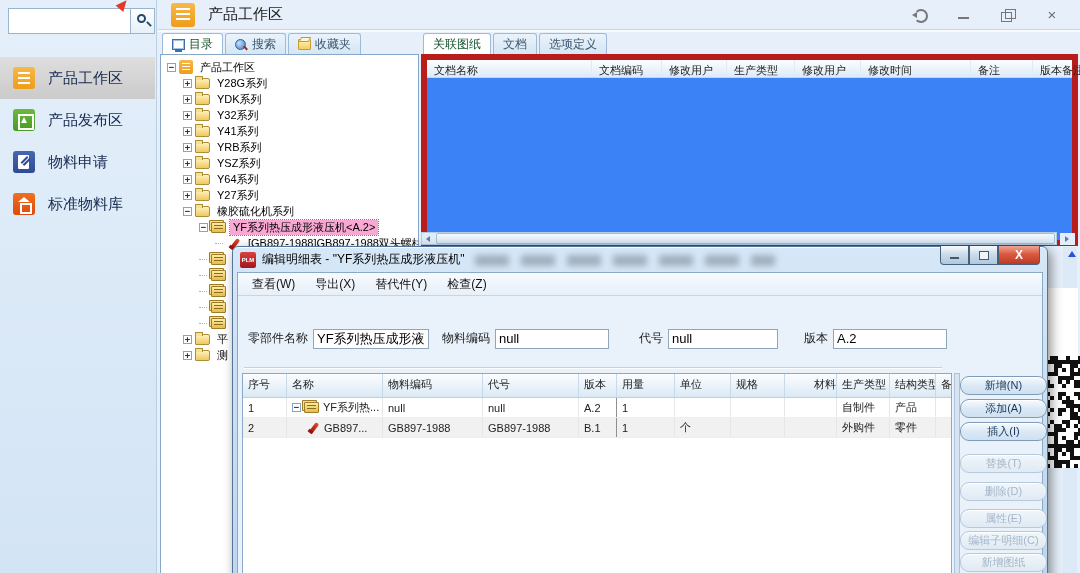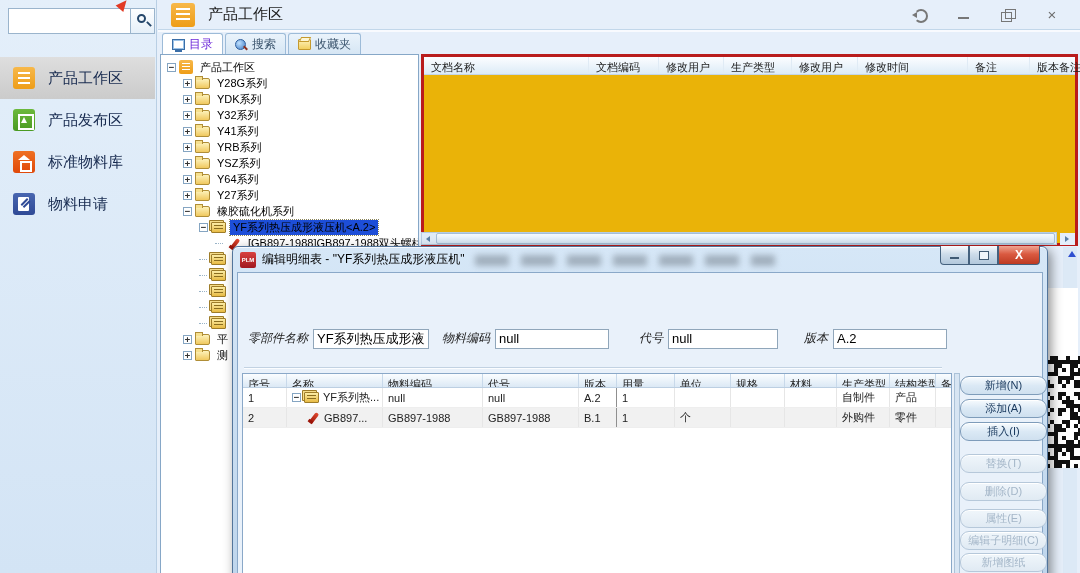--- a/index.html
+++ b/index.html
@@ -64,21 +64,21 @@
     border-top:3px solid transparent; border-bottom:3px solid transparent; border-right:5px solid #777; }
   .wc-min::after { content:""; position:absolute; left:2px; top:9px; width:11px; height:2px; background:#777; }
   .wc-restore::before { content:""; position:absolute; left:1px; top:4px; width:9px; height:8px; border:1px solid #777; background:#e6effa; }
   .wc-restore::after { content:""; position:absolute; left:5px; top:1px; width:9px; height:8px; border:1px solid #777; }
   .wc-close { font-size:15px; line-height:13px; text-align:center; }
   
   .tabs { display:flex; gap:2px; height:21px; padding-left:2px; position:relative; z-index:2; }
   .tab { display:flex; align-items:center; gap:4px; padding:0 9px; font-size:12px; color:#3c556e;
     background:linear-gradient(#eaf3fb,#d6e6f4); border:1px solid #9dbbd8; border-bottom:none;
     border-radius:3px 3px 0 0; cursor:pointer; white-space:nowrap; }
-  .tab.active { background:#fff; color:#6d28d9; }
+  .tab.active { background:#fff; color:#14532d; }
   .ic { width:13px; height:11px; position:relative; flex:none; }
   .ic-monitor { background:#fff; border:1px solid #3a6ea8; box-shadow:inset 0 0 0 1px #9cc3e8; }
   .ic-monitor::after { content:""; position:absolute; left:2px; bottom:-3px; width:7px; height:2px; background:#3a6ea8; }
   .ic-searchglobe { }
   .ic-searchglobe::before { content:""; position:absolute; left:0; top:0; width:9px; height:9px;
     border:1px solid #2d5d9e; border-radius:50%; background:radial-gradient(circle at 35% 35%,#bfe0ff,#3f7cc4); }
   .ic-searchglobe::after { content:""; position:absolute; left:8px; top:8px; width:5px; height:2px;
     background:#8c2f1e; transform:rotate(45deg); }
   .ic-favbox { background:linear-gradient(#fdf0b8,#f2d061); border:1px solid #c59a2e; border-radius:1px; }
   .ic-favbox::after { content:""; position:absolute; left:1px; top:-3px; width:8px; height:3px;
@@ -102,24 +102,24 @@
   .ti-bom { width:15px; height:11px; background:linear-gradient(#fceda6,#e8bb45);
     border:1px solid #9e7c28; border-radius:1px; box-shadow:-2px -2px 0 -1px #f6dd8a,-2px -2px 0 0 #9e7c28; }
   .ti-bom::after { content:""; position:absolute; left:2px; top:2px; width:9px; height:6px;
     background:repeating-linear-gradient(180deg,#8a6d1f 0 1px,rgba(0,0,0,0) 1px 3px); }
   .ti-pin { width:14px; height:13px; }
   .ti-pin::before { content:""; position:absolute; left:6px; top:1px; width:4px; height:12px;
     background:linear-gradient(#e04a30,#9c1408); border-radius:2px 2px 0 0; transform:rotate(38deg); }
   .ti-pin::after { content:""; position:absolute; left:2px; top:9px; width:5px; height:3px;
     background:#9c1408; transform:rotate(38deg); }
   .tlabel { padding:0 3px; }
-  .tlabel.sel { background:#1d4ed8; outline:1px dotted #8a845a; }
+  .tlabel.sel { background:#f9a8d4; outline:1px dotted #8a845a; }
   
   .detail-panel { position:absolute; left:421px; top:33px; right:2px; height:200px; }
-  .detail-box { position:absolute; top:21px; left:0; right:0; bottom:-13px; background:#eab308; border:3px solid #b91c1c; }
+  .detail-box { position:absolute; top:21px; left:0; right:0; bottom:-13px; background:#3b82f6; border:6px solid #b91c1c; }
   .dcols { display:flex; height:18px; background:linear-gradient(#fcfdff,#dcebf7); border-bottom:1px solid #c4d6e8; }
   .dcol { font-size:11px; color:#222; padding:3px 0 0 7px; border-right:1px solid #e0ebf5;
     flex:none; overflow:hidden; white-space:nowrap; }
   
   .hscroll { position:absolute; left:421px; top:232px; width:636px; height:13px;
     background:#dfebf7; border:1px solid #b6cce2; display:flex; align-items:center; }
   .hs-arrow { width:13px; height:11px; position:relative; flex:none; cursor:pointer; }
   .hs-arrow::after { content:""; position:absolute; top:3px; width:0; height:0;
     border-top:3px solid transparent; border-bottom:3px solid transparent; }
   .hs-left::after { left:4px; border-right:4px solid #5b7fa6; }
@@ -154,26 +154,26 @@
   .dwb-max::after { content:""; width:8px; height:7px; border:1px solid #3f5a74; background:#eef4fa; }
   .dwb-close { width:42px; border-radius:0 0 4px 0;
     background:linear-gradient(#f0a593,#da5a41 45%,#bd3a22); color:#fff; font-weight:bold; font-size:12px; }
   .dclient { position:absolute; left:4px; right:4px; top:25px; bottom:0;
     background:#e9f1fa; border:1px solid #8aa8c8; border-bottom:none; }
   .dmenu { height:23px; background:linear-gradient(#f8fbfe,#e7eff8); border-bottom:1px solid #c6d6e6;
     display:flex; align-items:center; padding-left:4px; }
   .dmenu-item { padding:3px 10px; font-size:12px; color:#111; cursor:pointer; }
   .dfields { position:absolute; left:10px; top:55px; height:21px; display:flex; align-items:center;
     font-size:12px; color:#222; white-space:nowrap; }
-  .dfields label { margin-right:5px;font-style:italic; }
+  .dfields label { margin-right:5px; }
   .fld { height:20px; border:1px solid #90a6ba; background:#fff; font-size:13px; padding:0 3px;
     font-family:"Liberation Sans","DejaVu Sans",sans-serif; outline:none; }
   .dsep { position:absolute; left:6px; right:100px; top:94px; border-top:1px solid #c2d2e2; box-shadow:0 1px 0 #fbfdff; }
   .dtable { position:absolute; left:4px; top:100px; width:710px; bottom:0; background:#fff; border:1px solid #8aa8c8; overflow:hidden; }
-  .thead { display:flex; height:14px; background:linear-gradient(#fbfdff,#dbe9f5); border-bottom:1px solid #bccfe2; }
+  .thead { display:flex; height:24px; background:linear-gradient(#fbfdff,#dbe9f5); border-bottom:1px solid #bccfe2; }
   .th { font-size:11px; color:#222; padding:3px 0 0 5px; border-right:1px solid #c8d9ea;
     flex:none; overflow:hidden; white-space:nowrap; }
   .dtr { display:flex; height:20px; font-size:11px; border-bottom:1px solid #eeeeee; cursor:default; }
   .dtr.alt { background:#f1f1f1; }
   .td { flex:none; padding-left:5px; overflow:hidden; white-space:nowrap; border-right:1px solid #e6e6e6;
     display:flex; align-items:center; }
   .td.vline { border-right:1px solid #8f8f8f; }
   .vstrip { position:absolute; left:716px; top:100px; bottom:0; width:6px; background:#d7e5f3; border:1px solid #abc2d8; }
   .dbtn { position:absolute; left:722px; width:87px; height:19px; border:1px solid #7e9cba; border-radius:9px;
     background:linear-gradient(#f7fbfe,#dbe9f5 50%,#cfe0ef); font-size:11px; color:#17375c; text-align:center;
@@ -194,26 +194,26 @@
   <div class="nav" id="nav">
       <div class="nav-item sel">
         <span class="si si-workspace"></span>
         <span>产品工作区</span>
       </div>
       <div class="nav-item">
         <span class="si si-publish"></span>
         <span>产品发布区</span>
       </div>
       <div class="nav-item">
+        <span class="si si-request"></span>
+        <span>物料申请</span>
+      </div>
+      <div class="nav-item">
         <span class="si si-library"></span>
         <span>标准物料库</span>
-      </div>
-      <div class="nav-item">
-        <span class="si si-request"></span>
-        <span>物料申请</span>
       </div>
     </div>
 </div>
 
 <div class="main-header">
   <div class="mh-icon"></div>
   <div class="mh-title">产品工作区</div>
   <div class="win-controls">
     <div class="wc wc-refresh"></div>
     <div class="wc wc-min"></div>
@@ -328,20 +328,31 @@
         <div class="trow" style="padding-left: 20px;">
           <span class="exp">+</span>
           <span class="ti ti-folder"></span>
           <span class="tlabel">测</span>
         </div>
       </div>
   </div>
 </div>
 
 <div class="detail-panel">
+  <div class="tabs" id="detail-tabs">
+      <div class="tab active">
+        <span>关联图纸</span>
+      </div>
+      <div class="tab">
+        <span>文档</span>
+      </div>
+      <div class="tab">
+        <span>选项定义</span>
+      </div>
+    </div>
   <div class="detail-box">
     <div class="dcols" id="detail-cols">
         <div class="dcol" style="width: 165px;">文档名称</div>
         <div class="dcol" style="width: 70px;">文档编码</div>
         <div class="dcol" style="width: 65px;">修改用户</div>
         <div class="dcol" style="width: 68px;">生产类型</div>
         <div class="dcol" style="width: 66px;">修改用户</div>
         <div class="dcol" style="width: 110px;">修改时间</div>
         <div class="dcol" style="width: 62px;">备注</div>
         <div class="dcol" style="width: 80px;">版本备注</div>
@@ -620,20 +631,26 @@
     <div class="plm-ic">PLM</div>
     <div class="dtitle-text">编辑明细表 -  "YF系列热压成形液压机"</div>
     <div class="smudge"></div>
     <div class="dwin">
       <div class="dwb dwb-min"></div>
       <div class="dwb dwb-max"></div>
       <div class="dwb dwb-close">X</div>
     </div>
   </div>
   <div class="dclient">
+    <div class="dmenu" id="dlg-menu">
+        <div class="dmenu-item">查看(W)</div>
+        <div class="dmenu-item">导出(X)</div>
+        <div class="dmenu-item">替代件(Y)</div>
+        <div class="dmenu-item">检查(Z)</div>
+      </div>
     <div class="dfields" id="dlg-fields">
         <label style="margin-left: 0px;">零部件名称</label>
         <input class="fld" value="YF系列热压成形液压机" style="width: 116px;">
         <label style="margin-left: 13px;">物料编码</label>
         <input class="fld" value="null" style="width: 114px;">
         <label style="margin-left: 30px;">代号</label>
         <input class="fld" value="null" style="width: 110px;">
         <label style="margin-left: 26px;">版本</label>
         <input class="fld" value="A.2" style="width: 114px;">
       </div>
@@ -641,21 +658,21 @@
     <div class="dtable">
       <div class="thead" id="dlg-thead">
           <div class="th" style="width: 44px;">序号</div>
           <div class="th" style="width: 96px;">名称</div>
           <div class="th" style="width: 100px;">物料编码</div>
           <div class="th" style="width: 96px;">代号</div>
           <div class="th" style="width: 38px;">版本</div>
           <div class="th" style="width: 58px;">用量</div>
           <div class="th" style="width: 56px;">单位</div>
           <div class="th" style="width: 54px;">规格</div>
-          <div class="th" style="width: 52px;">材料</div>
+          <div class="th" style="width: 52px; text-align: right;">材料</div>
           <div class="th" style="width: 53px;">生产类型</div>
           <div class="th" style="width: 46px;">结构类型</div>
           <div class="th" style="width: 17px;">备注</div>
         </div>
       <div id="dlg-tbody">
           <div class="dtr">
             <div class="td" style="width: 44px;">1</div>
             <div class="td" style="width: 96px;">
               <span class="exp">−</span>
               <span class="ti ti-bom"></span>

